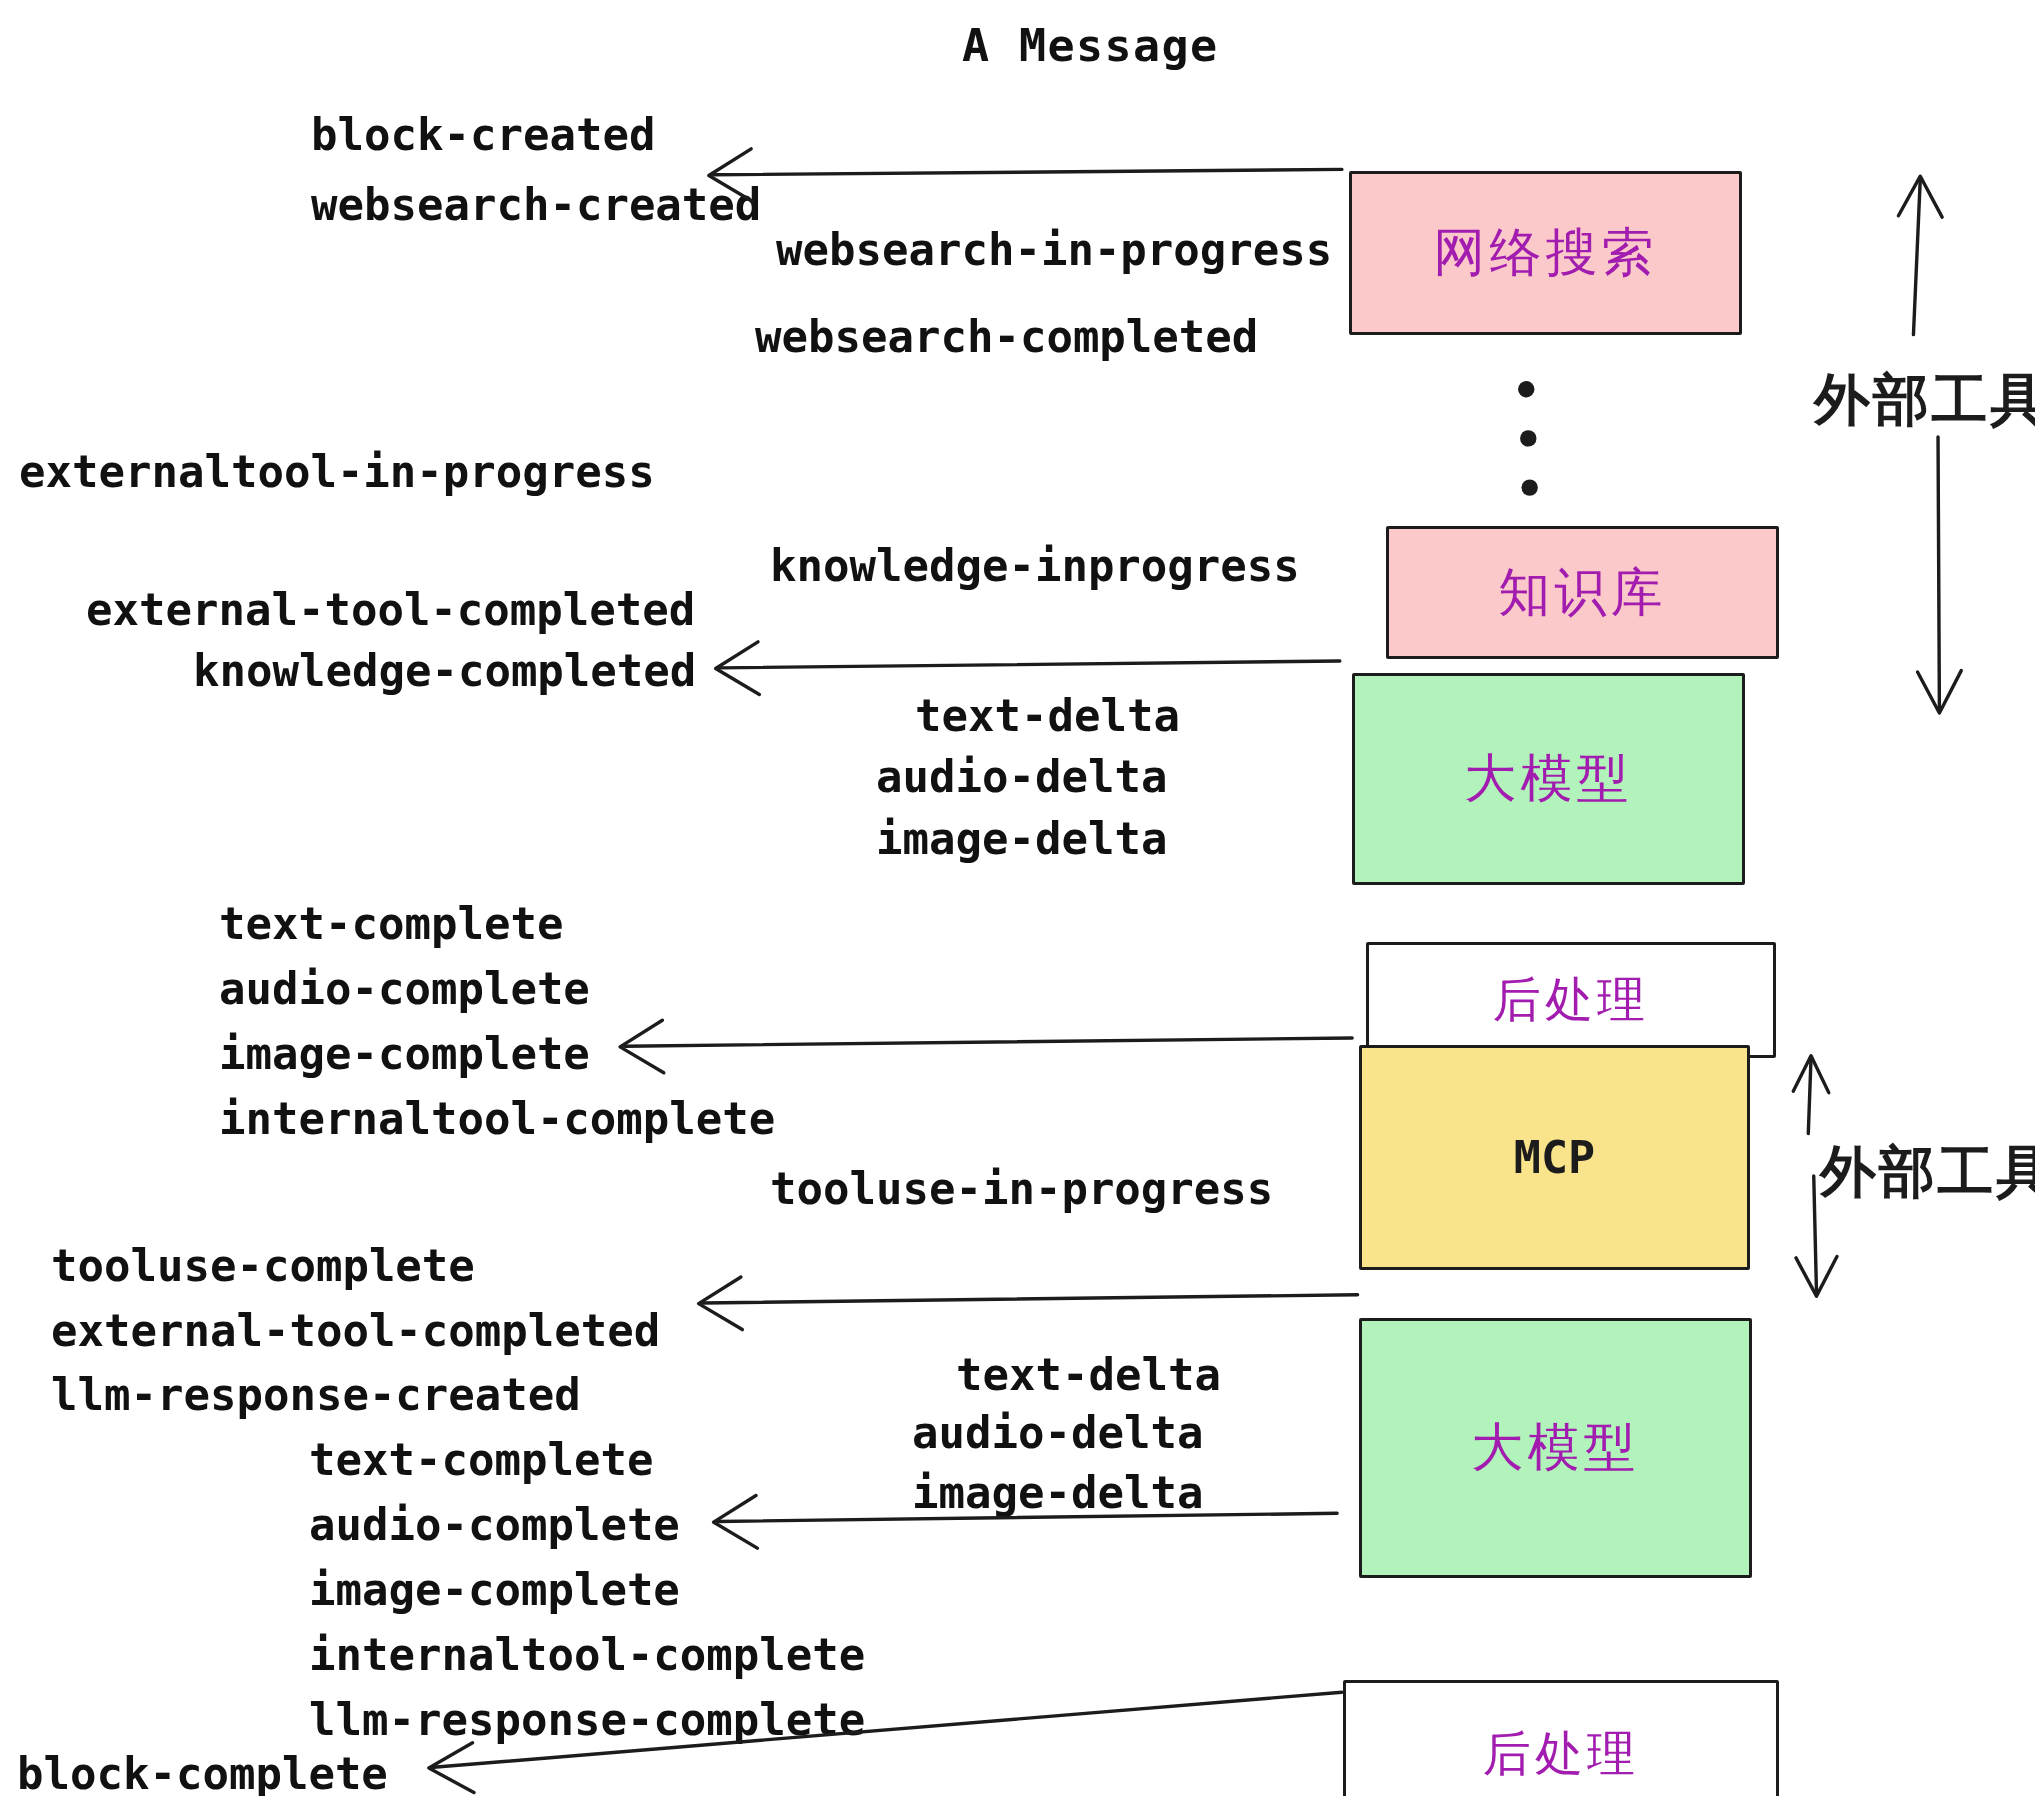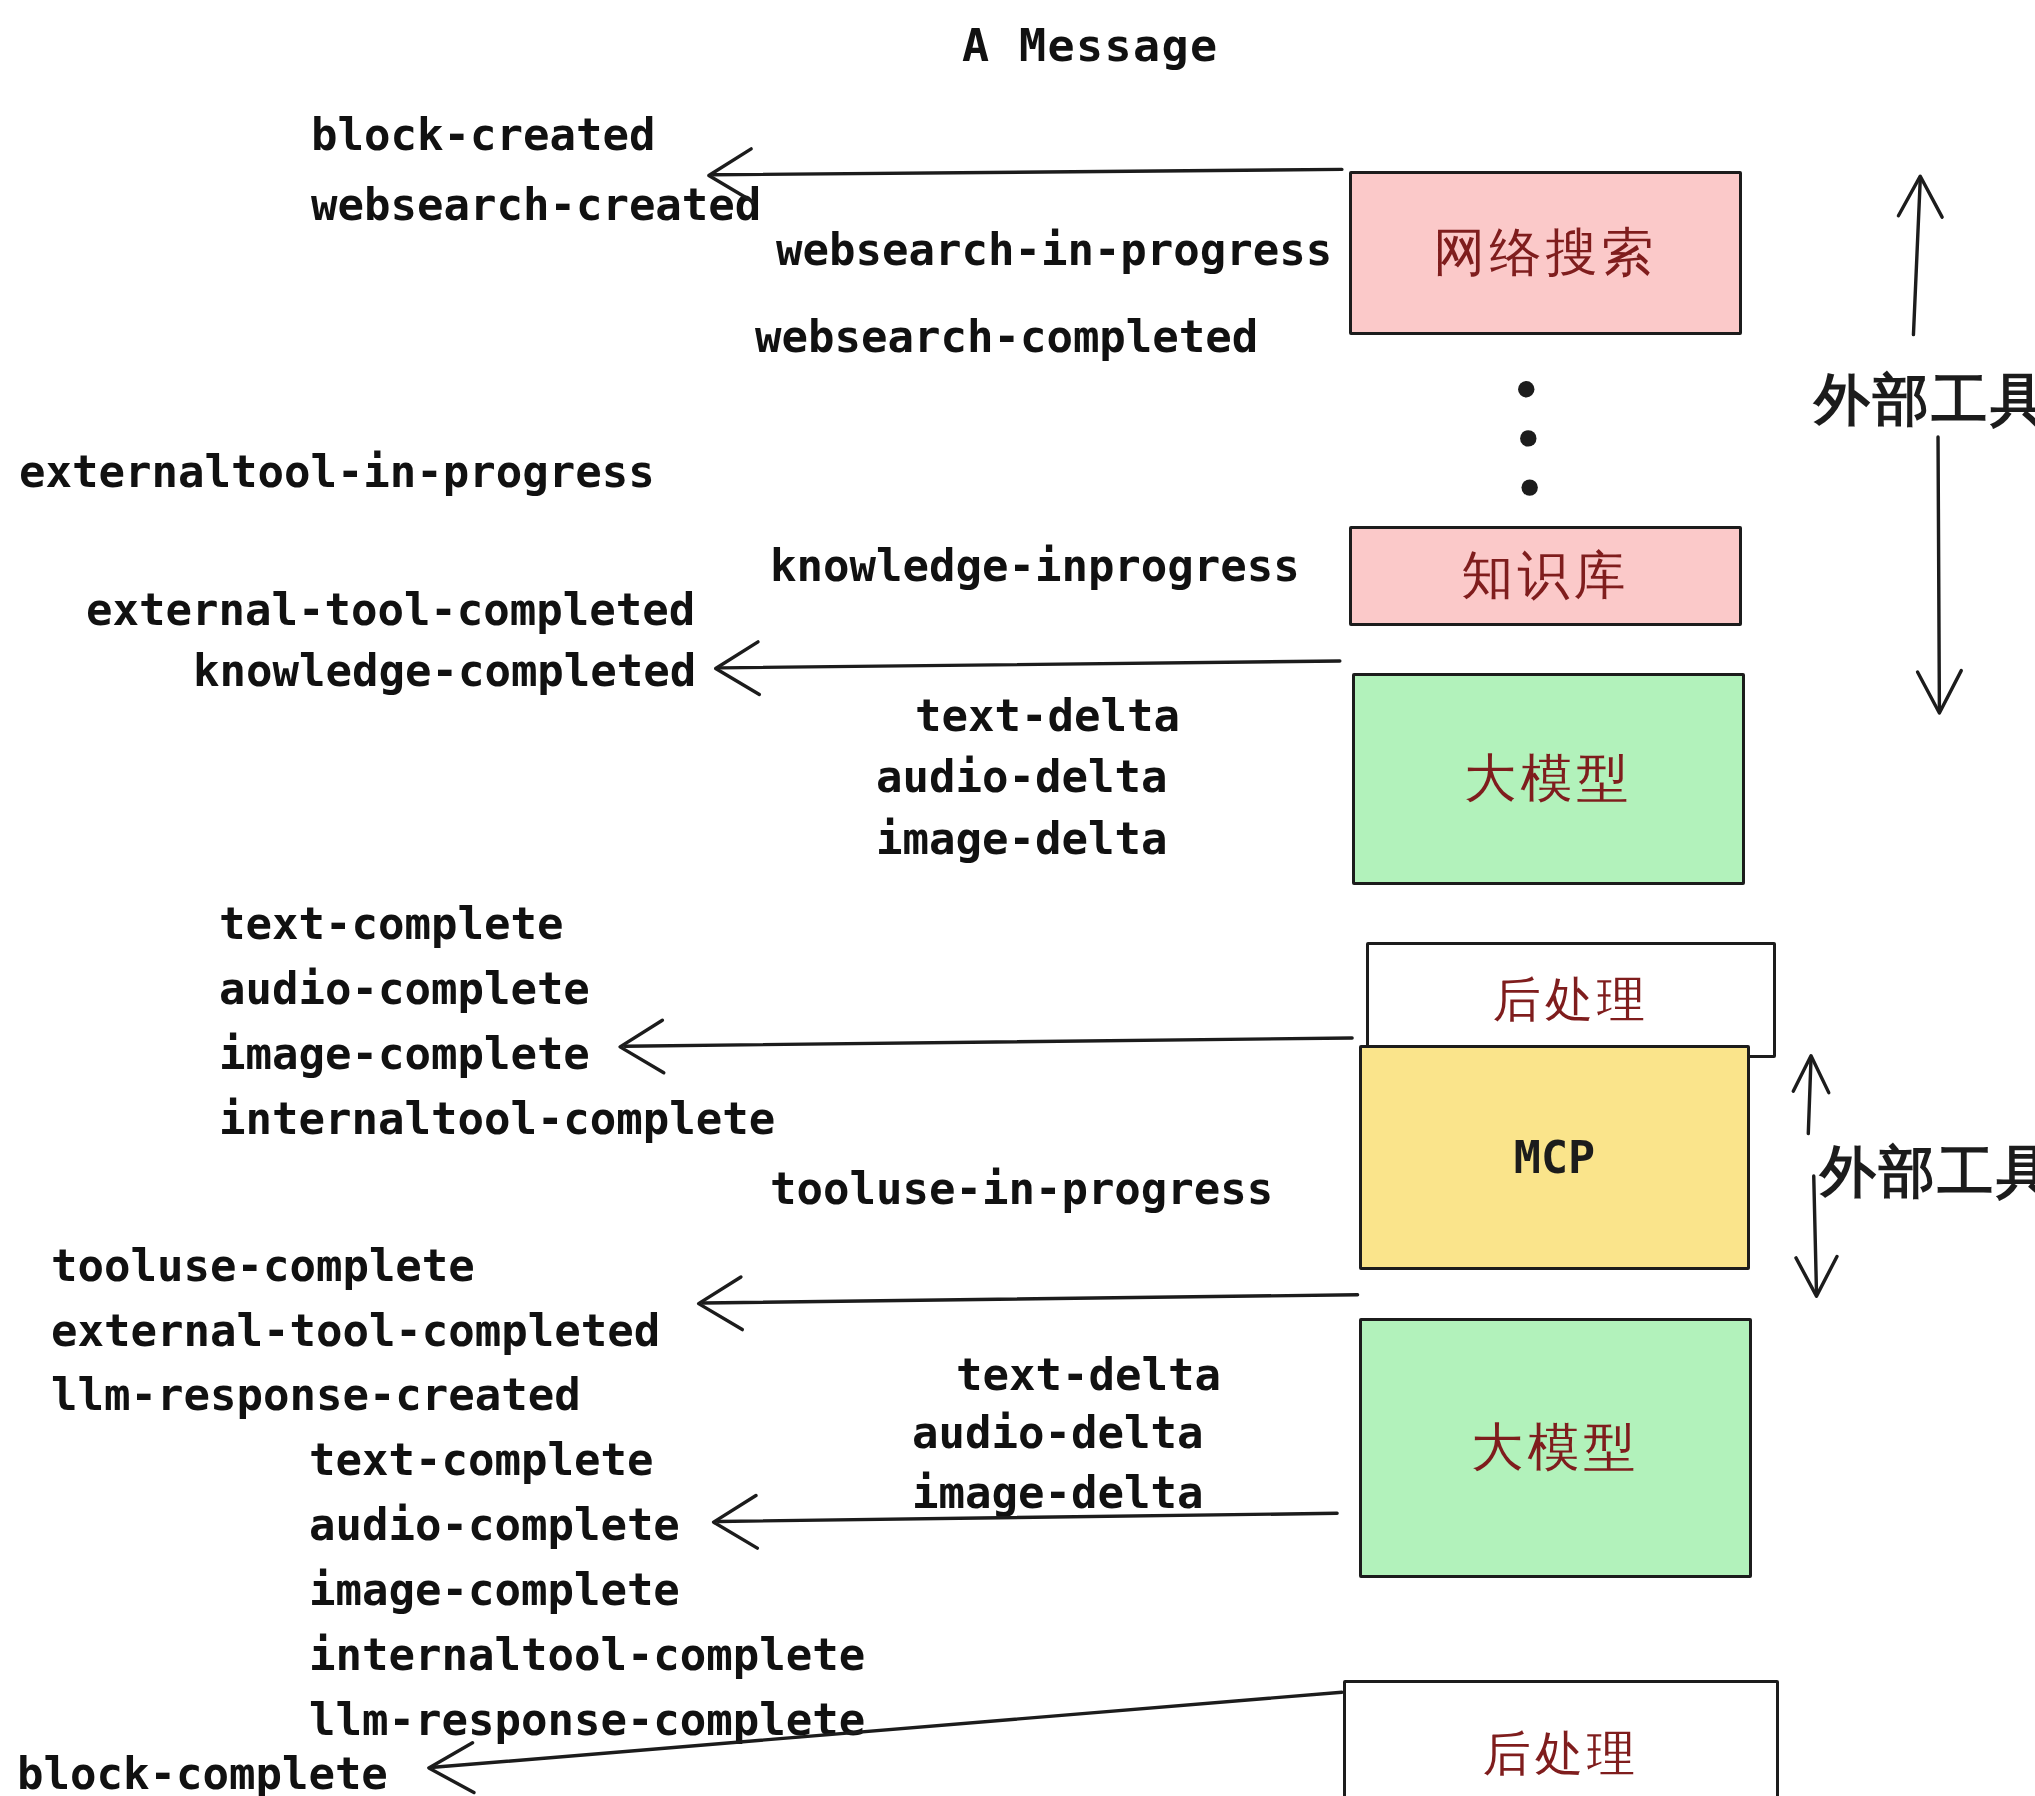--- a/index.html
+++ b/index.html
@@ -33,21 +33,21 @@
     display:flex;
     align-items:center;
     justify-content:center;
     box-sizing:border-box;
   }
   .box .zh{
     font-family:"Liberation Sans", sans-serif;
     font-size:52px;
     font-weight:500;
     letter-spacing:4.1px;
-    color:#7f1d1d;
+    color:#a21caf;
   }
   .box .latin{
     font-family:"DejaVu Sans Mono", monospace;
     font-size:45px;
     font-weight:bold;
     color:#1c1c1c;
   }
   .pink{background:#fbc9c9;}
   .green{background:#b2f2bb;}
   .yellow{background:#fae48b;}
@@ -101,21 +101,21 @@
   <div class="evt" style="left:309px;  top:1629px;">internaltool-complete</div>
   <div class="evt" style="left:309px;  top:1694px;">llm-response-complete</div>
   <div class="evt" style="left:956px; top:1349px;">text-delta</div>
   <div class="evt" style="left:912px; top:1407px;">audio-delta</div>
   <div class="evt" style="left:912px; top:1467px;">image-delta</div>
   <div class="evt" style="left:17px;   top:1748px;">block-complete</div>
 
   <div class="box pink" style="left:1349px; top:171px;  width:393px; height:164px;">
     <span class="zh">网络搜索</span>
   </div>
-  <div class="box pink" style="left:1349px; top:526px;  width:393px; height:100px;">
+  <div class="box pink" style="left:1386px; top:526px;  width:393px; height:133px;">
     <span class="zh">知识库</span>
   </div>
   <div class="box green" style="left:1352px; top:673px;  width:393px; height:212px;">
     <span class="zh">大模型</span>
   </div>
   <div class="box white" style="left:1366px; top:898px; width:410px; height:116px;">
     <span class="zh" style="font-size:48px;">后处理</span>
   </div>
   <div class="box yellow" style="left:1359px; top:1045px; width:391px; height:225px;">
     <span class="latin">MCP</span>

